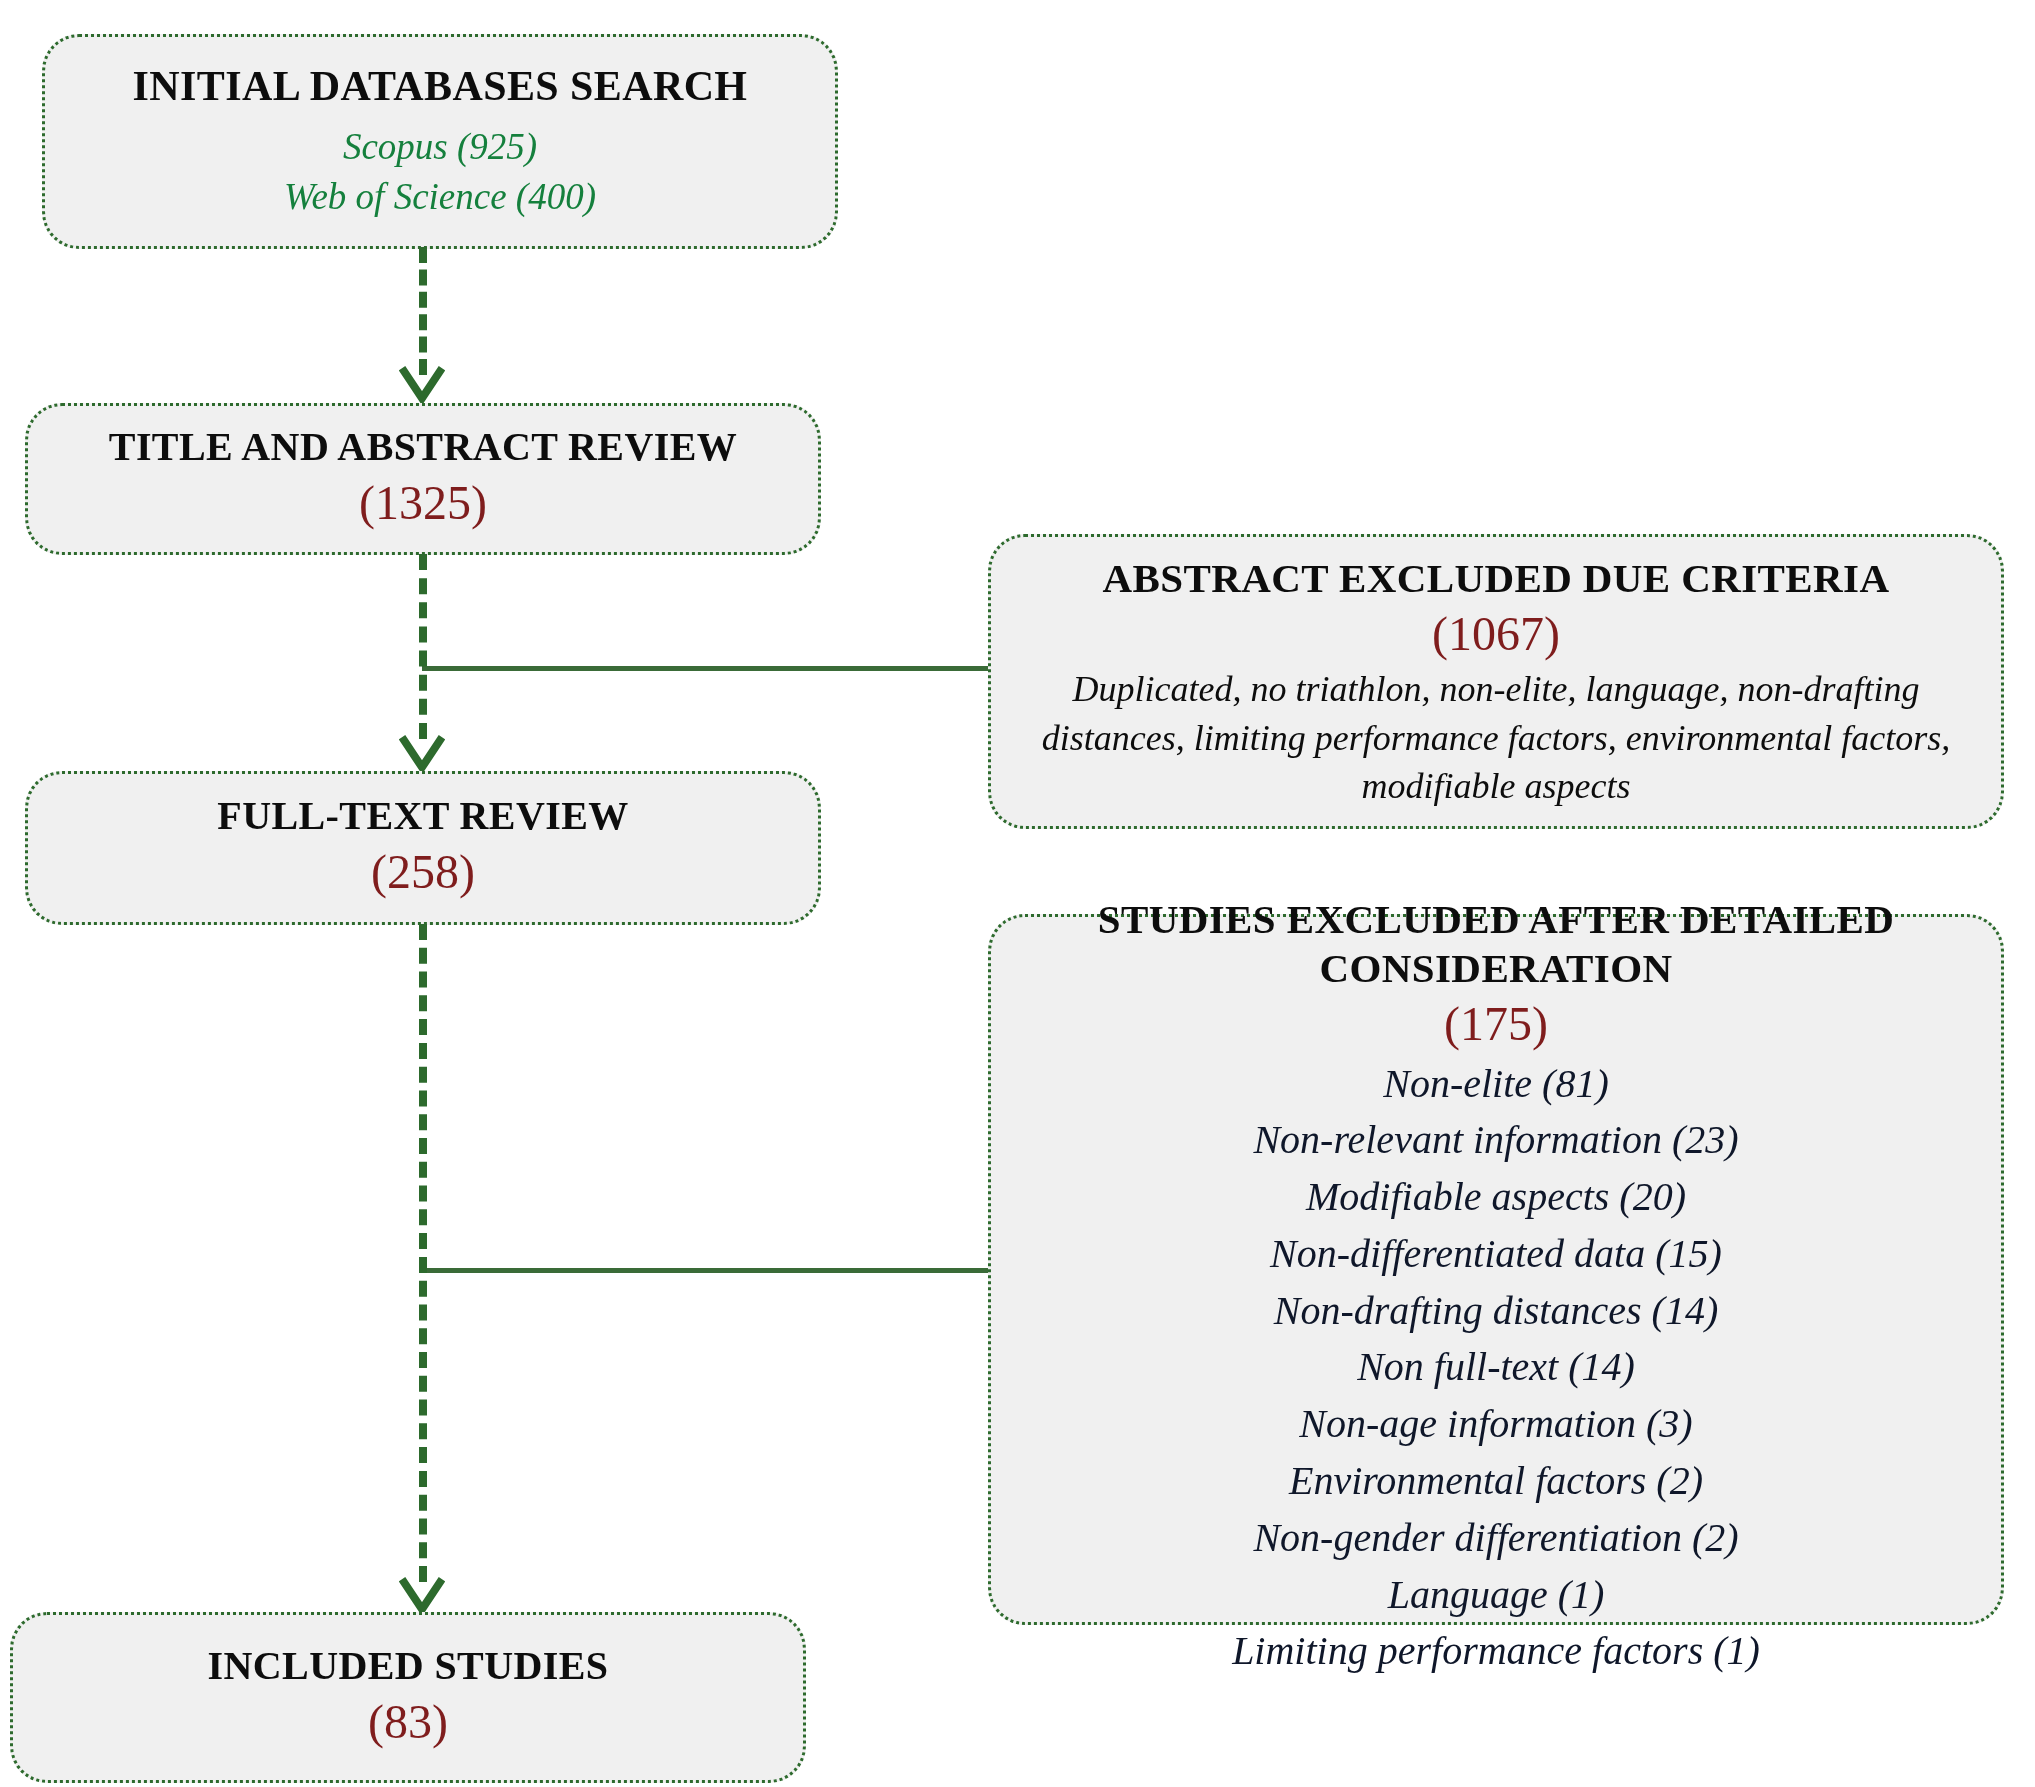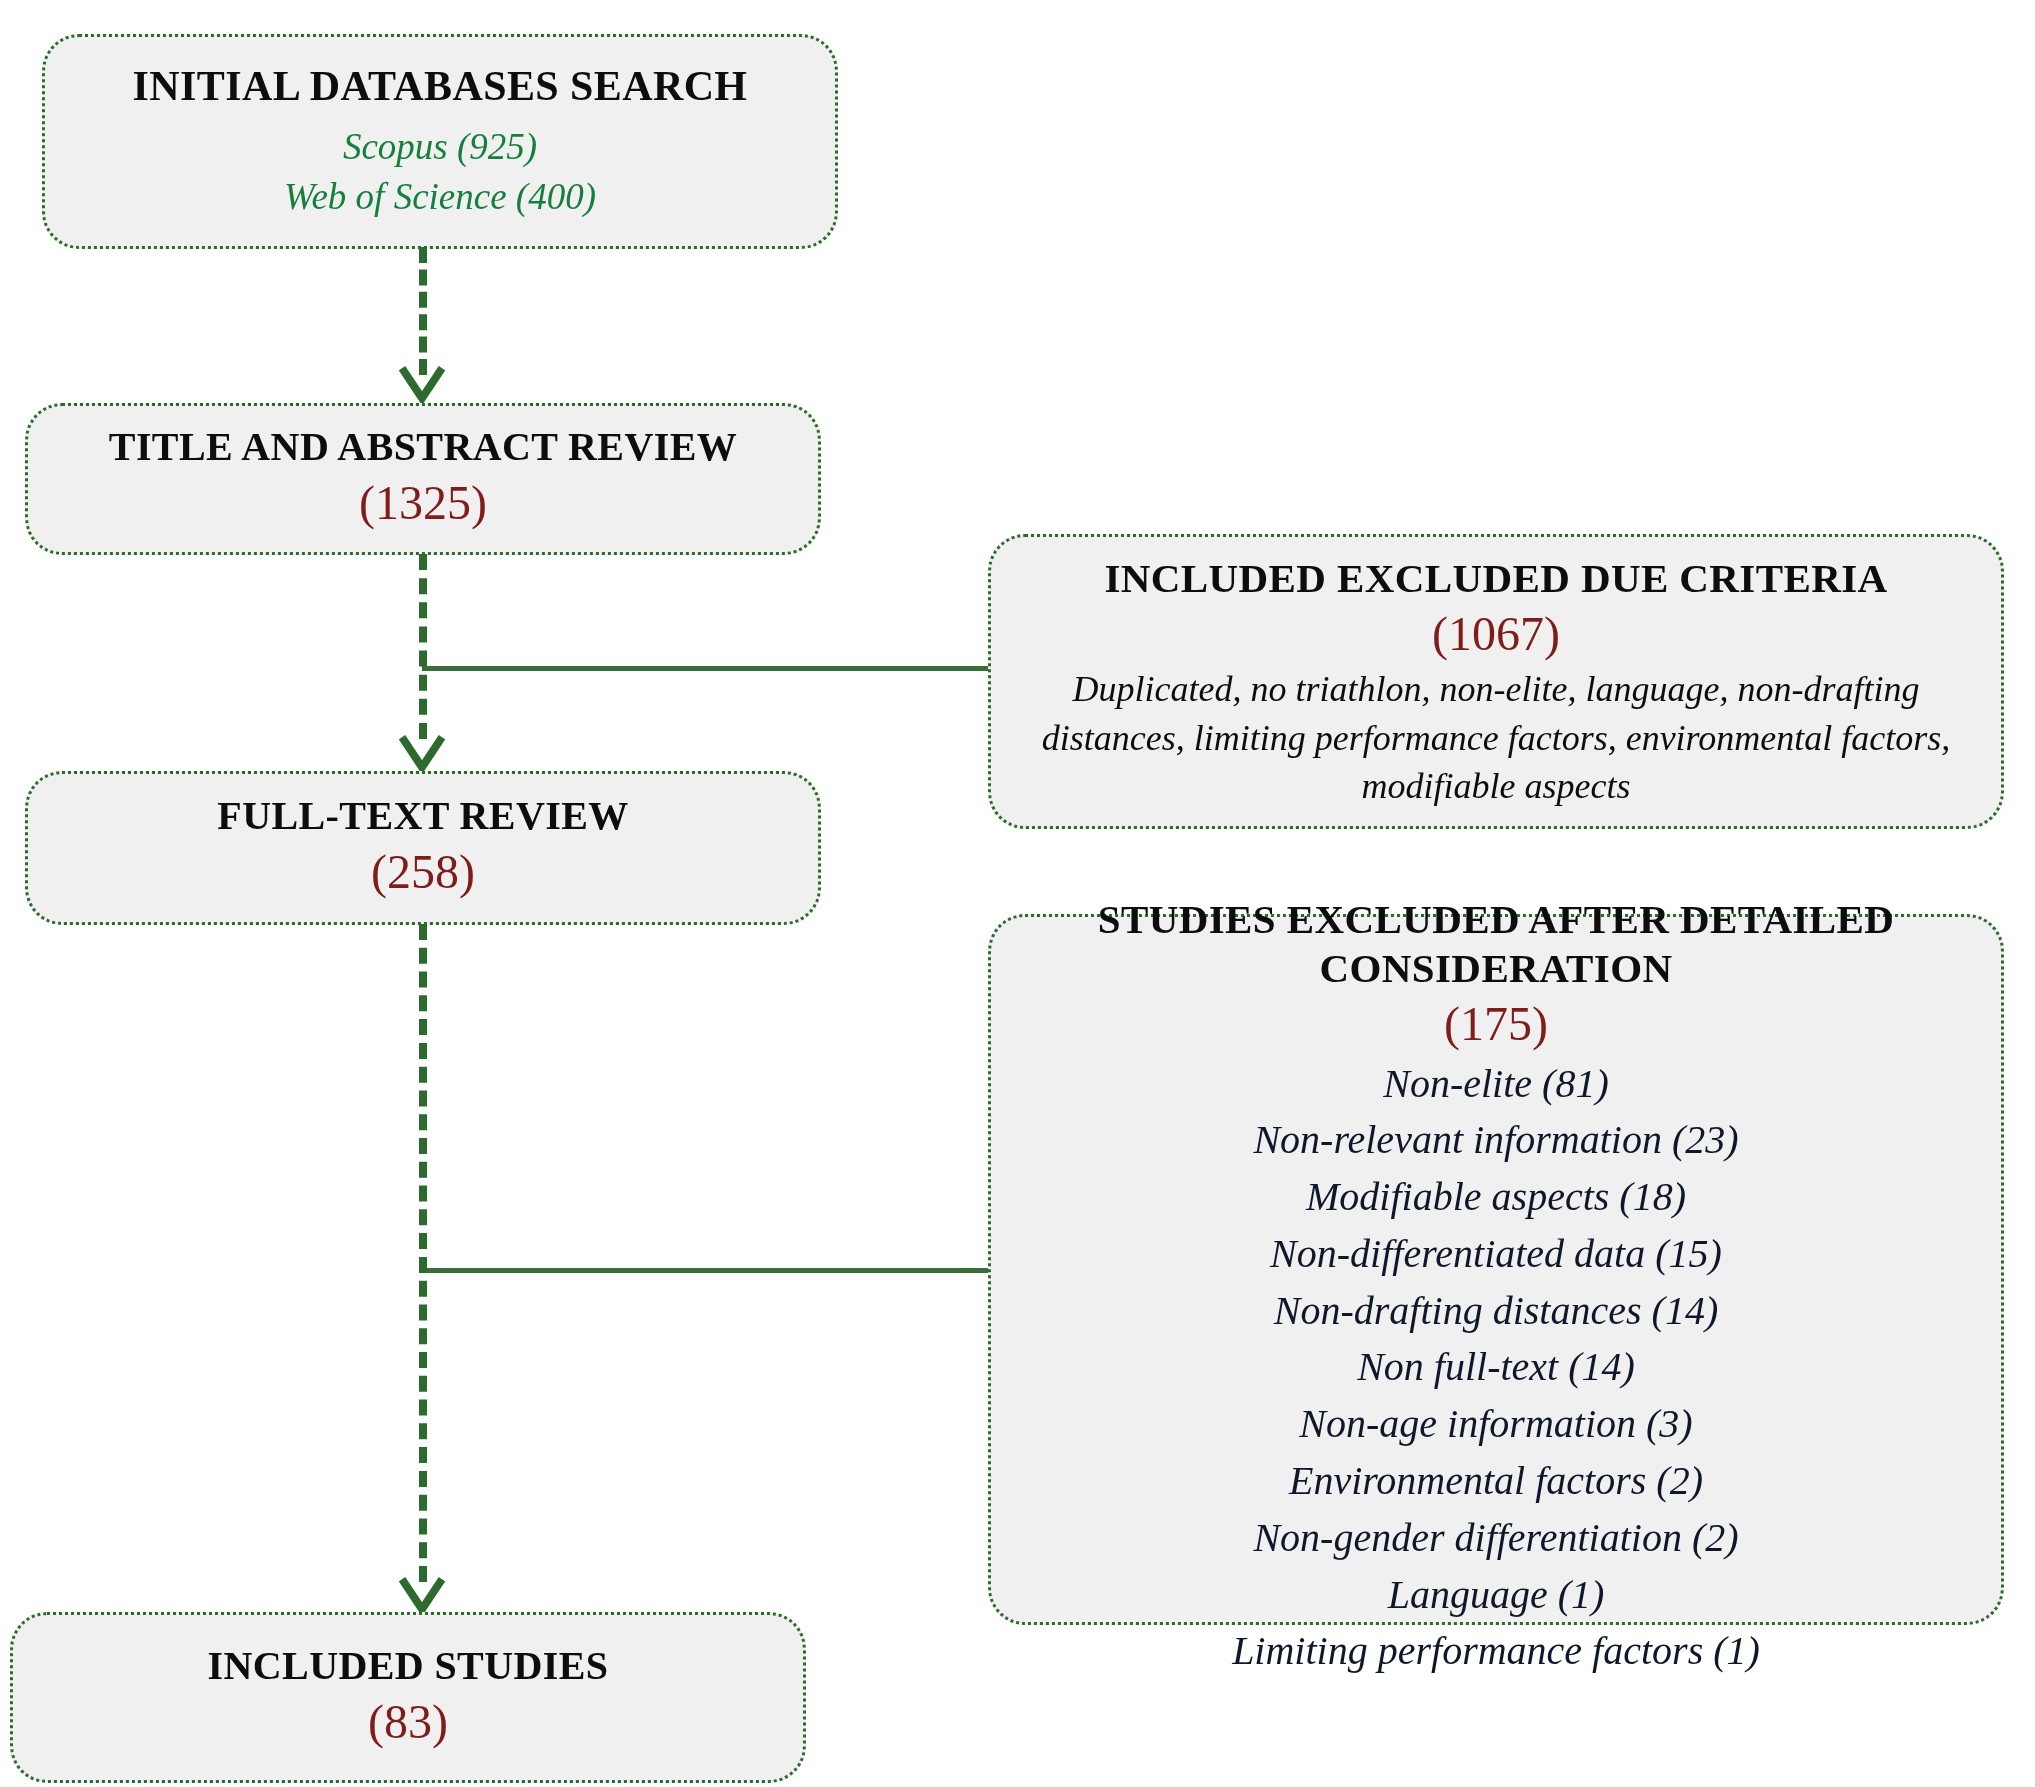--- a/index.html
+++ b/index.html
@@ -136,21 +136,21 @@
   </div>
 
   <div class="node" id="node-title-abstract">
     <div class="title">TITLE AND ABSTRACT REVIEW</div>
     <div class="count">(1325)</div>
   </div>
 
   <div class="hbranch" id="branch-criteria"></div>
 
   <div class="node" id="node-excluded-criteria">
-    <div class="title">INCLUDED EXCLUDED DUE CRITERIA</div>
+    <div class="title">ABSTRACT EXCLUDED DUE CRITERIA</div>
     <div class="count">(1067)</div>
     <div class="detail">Duplicated, no triathlon, non-elite, language, non-drafting distances, limiting performance factors, environmental factors, modifiable aspects</div>
   </div>
 
   <div class="vline-dashed" id="spine-2"></div>
   <div class="arrowhead" id="arrow-2">
     <svg width="46" height="40" viewBox="0 0 64 56" xmlns="http://www.w3.org/2000/svg">
       <path d="M4 6 L32 48 L60 6" fill="none" stroke="#2d6a2d" stroke-width="11" stroke-linecap="butt" stroke-linejoin="miter"></path>
     </svg>
   </div>
@@ -161,21 +161,21 @@
   </div>
 
   <div class="hbranch" id="branch-detailed"></div>
 
   <div class="node" id="node-excluded-detailed">
     <div class="title wrap">STUDIES EXCLUDED AFTER DETAILED CONSIDERATION</div>
     <div class="count">(175)</div>
     <ul class="reason-list" id="reason-list">
         <li>Non-elite (81)</li>
         <li>Non-relevant information (23)</li>
-        <li>Modifiable aspects (18)</li>
+        <li>Modifiable aspects (20)</li>
         <li>Non-differentiated data (15)</li>
         <li>Non-drafting distances (14)</li>
         <li>Non full-text (14)</li>
         <li>Non-age information (3)</li>
         <li>Environmental factors (2)</li>
         <li>Non-gender differentiation (2)</li>
         <li>Language (1)</li>
         <li>Limiting performance factors (1)</li>
       </ul>
   </div>

